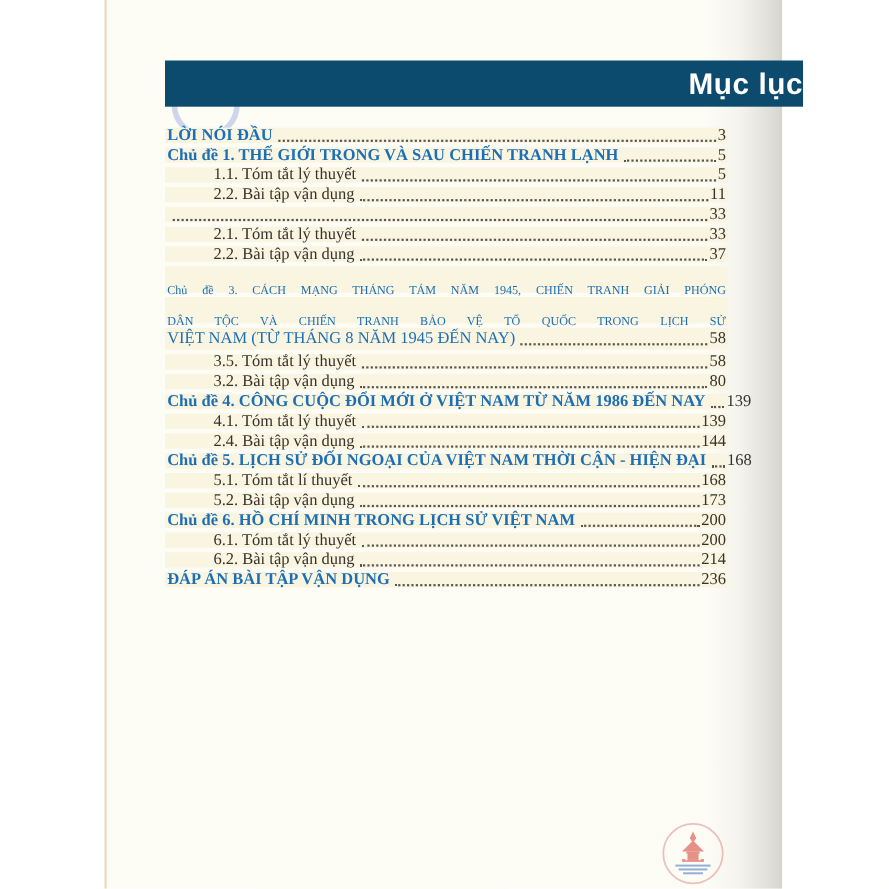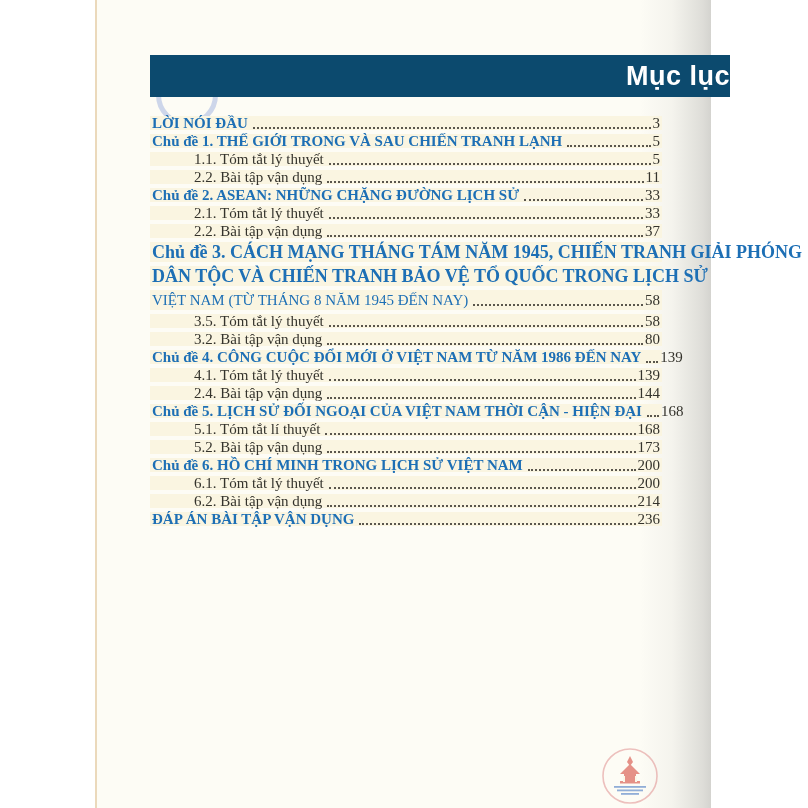--- a/index.html
+++ b/index.html
@@ -91,27 +91,27 @@
   
   .multi {
     margin-top: 4px;
     background: transparent;
     padding: 0;
   }
   .mline {
     height: 20px;
     margin-top: 4px;
     background: #faf5e1;
-    font-size: 18px;
-    font-weight: 700;
+    font-size: 11px;
+    font-weight: 400;
     color: #1d6fb5;
     line-height: 20px;
     text-align: justify;
     text-align-last: justify;
-    padding: 0 2px;
+    padding: 12px 2px;
     box-sizing: border-box;
     white-space: nowrap;
   }
   .mline-last {
     height: 20px;
     margin-top: 4px;
     background: #faf5e1;
     display: flex;
     align-items: center;
     font-size: 15px;
@@ -161,21 +161,20 @@
       <span class="pagenum">5</span>
     </div>
 
     <div class="row sub">
       <span class="label">2.2. Bài tập vận dụng</span>
       <span class="leader"></span>
       <span class="pagenum">11</span>
     </div>
 
     <div class="row chapter">
-      <span class="label">Chủ đề 2. ASEAN: NHỮNG CHẶNG ĐƯỜNG LỊCH SỬ</span>
       <span class="leader"></span>
       <span class="pagenum">33</span>
     </div>
 
     <div class="row sub">
       <span class="label">2.1. Tóm tắt lý thuyết</span>
       <span class="leader"></span>
       <span class="pagenum">33</span>
     </div>
 

